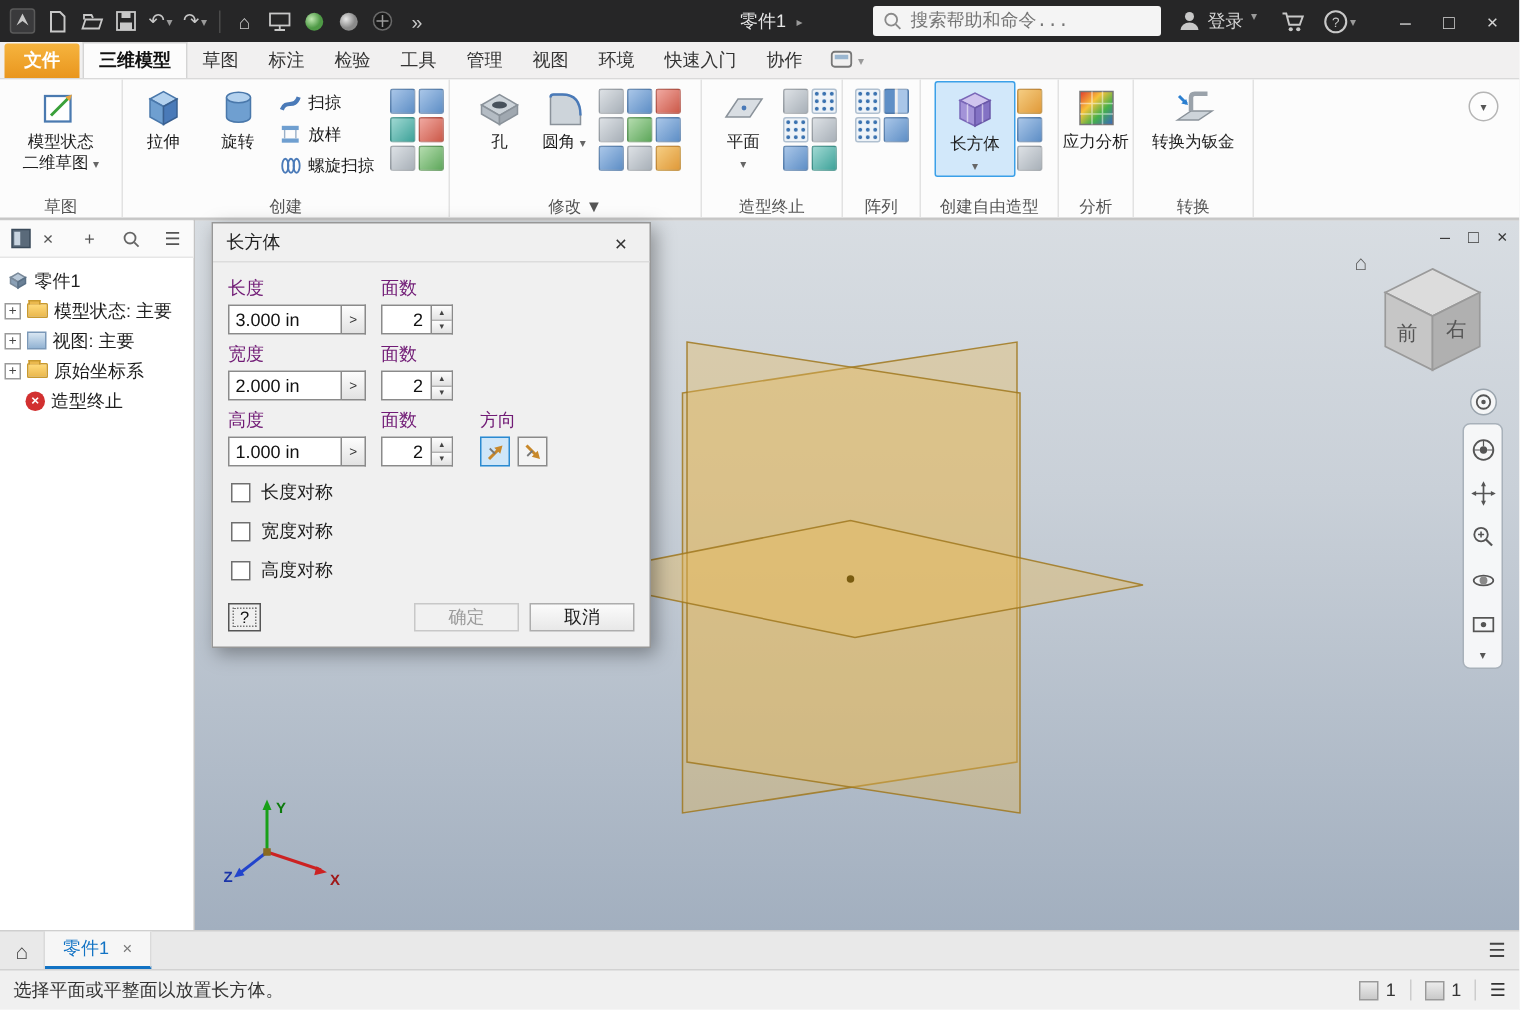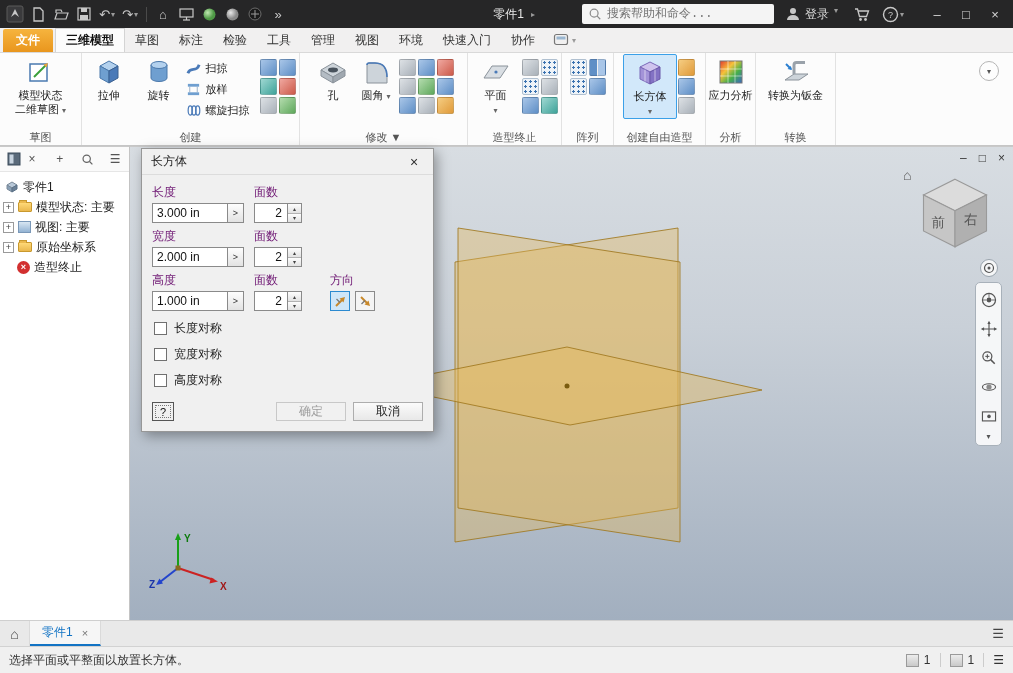--- a/index.html
+++ b/index.html
@@ -81,21 +81,21 @@
 
   
   .dialog{position:absolute;left:141px;top:148px;width:293px;background:#f0f0f0;border:1px solid #979797;box-shadow:3px 4px 12px rgba(0,0,0,.35);z-index:20}
   .dlg-title{height:26px;display:flex;align-items:center;padding:0 9px;border-bottom:1px solid #dcdcdc;color:#1e1e1e}
   .dlg-x{margin-left:auto;width:20px;text-align:center;font-size:14px;color:#333}
   .dlg-body{padding:4px 10px 10px}
   .drow{display:flex;align-items:center}
   .lblrow{margin:5px 0 2px;color:#701a75}
   .c1{width:100px;display:flex;align-items:center}
   .c2{width:62px;display:flex;align-items:center;margin-left:2px}
-  .c3{margin-left:14px;display:flex;align-items:center;gap:5px}
+  .c3{margin-left:4px;display:flex;align-items:center;gap:5px}
   .din{width:76px;height:20px;border:1px solid #8a8a8a;background:#fff;padding:0 4px;font-size:12px;font-family:inherit;color:#111}
   .fly{width:16px;height:20px;border:1px solid #8a8a8a;border-left:none;background:linear-gradient(#fdfdfd,#e2e2e2);font-size:9px;display:flex;align-items:center;justify-content:center;color:#333}
   .spinbox{display:flex;height:20px}
   .spinval{width:34px;border:1px solid #8a8a8a;background:#fff;display:flex;align-items:center;justify-content:flex-end;padding-right:5px;color:#111}
   .spinarrows{display:flex;flex-direction:column;width:14px;border:1px solid #8a8a8a;border-left:none}
   .sa{flex:1;display:flex;align-items:center;justify-content:center;font-size:6px;background:linear-gradient(#fdfdfd,#e2e2e2);color:#444}
   .sa + .sa{border-top:1px solid #b2b2b2}
   .dirbtn{width:20px;height:20px;border:1px solid #8a8a8a;background:#f4f4f4;display:flex;align-items:center;justify-content:center}
   .dirbtn.sel{background:#cfe6f8;border-color:#2b8ad0}
   .cbrow{display:flex;align-items:center;gap:7px;margin:9px 0 0 2px;color:#1e1e1e}

